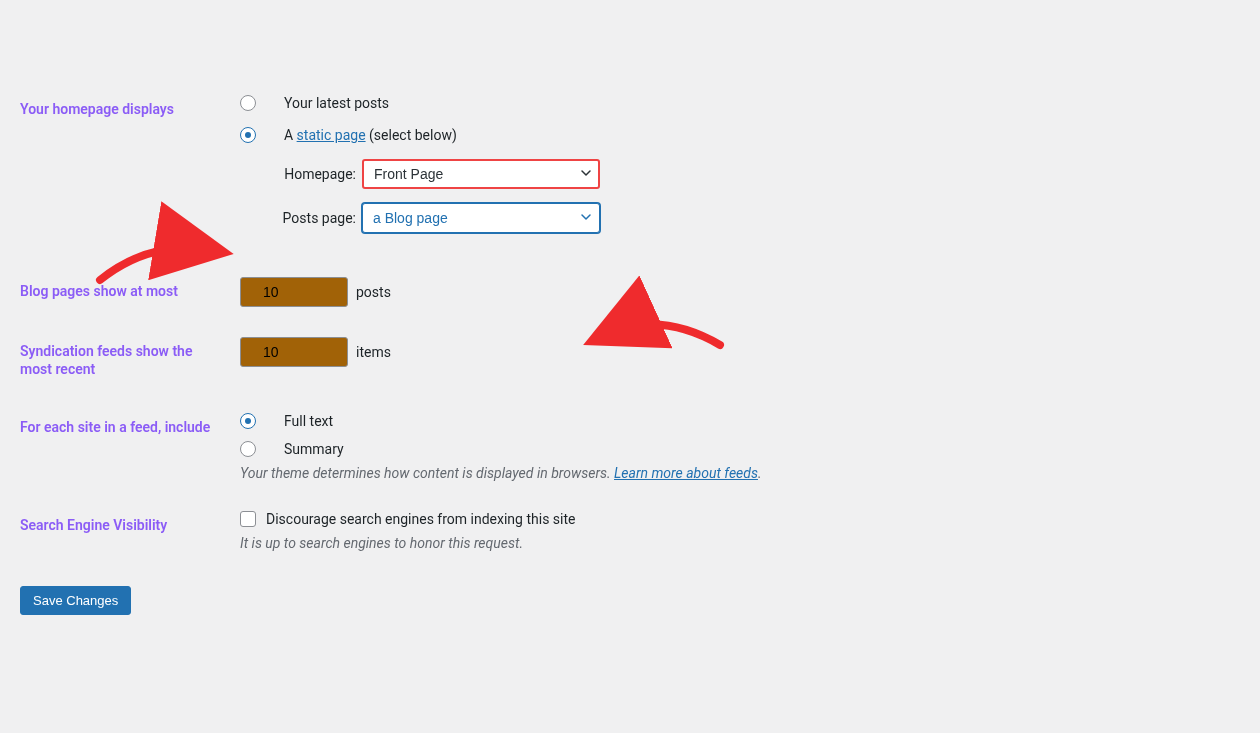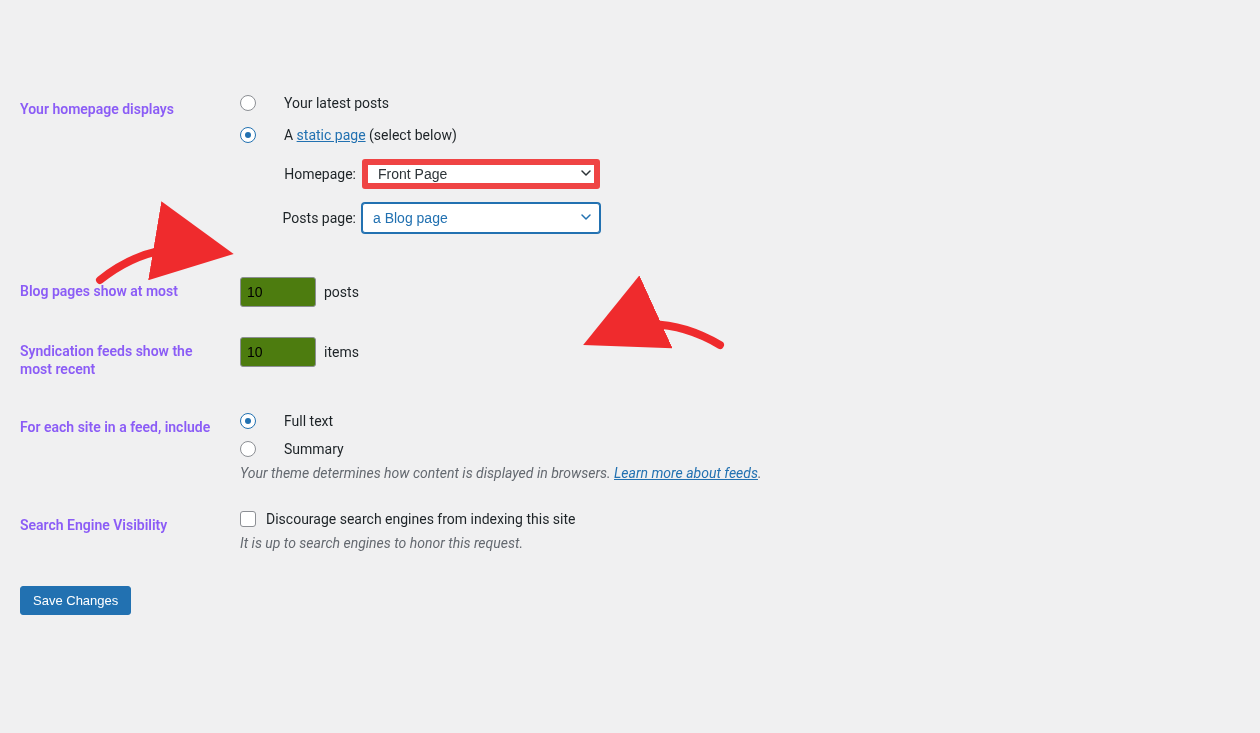--- a/index.html
+++ b/index.html
@@ -109,21 +109,21 @@
     position: relative;
     width: 238px;
   }
   .wp-select select {
     appearance: none;
     -webkit-appearance: none;
     width: 100%;
     height: 30px;
     padding: 0 28px 0 10px;
     font-size: 14px;
-    border: 6px solid #ef4444;
+    border: 2px solid #ef4444;
     border-radius: 3px;
     background: #fff;
     color: #2c3338;
     cursor: pointer;
   }
   .wp-select.highlight select {
     border: 1px solid #2271b1;
     box-shadow: 0 0 0 1px #2271b1;
     color: #2271b1;
   }
@@ -134,23 +134,23 @@
     transform: translateY(-50%);
     pointer-events: none;
     color: #2c3338;
   }
   .wp-select.highlight .caret { color: #2271b1; }
   input.small-num {
     width: 62px;
     height: 28px;
     border: 1px solid #8c8f94;
     border-radius: 3px;
-    padding: 0 6px;
-    font-size: 14px;
-    background: #4d7c0f;
+    padding: 0 22px;
+    font-size: 14px;
+    background: #a16207;
   }
   .inline-row {
     display: flex;
     align-items: center;
     gap: 8px;
     font-size: 14px;
   }
   p.description {
     color: #646970;
     font-style: italic;

